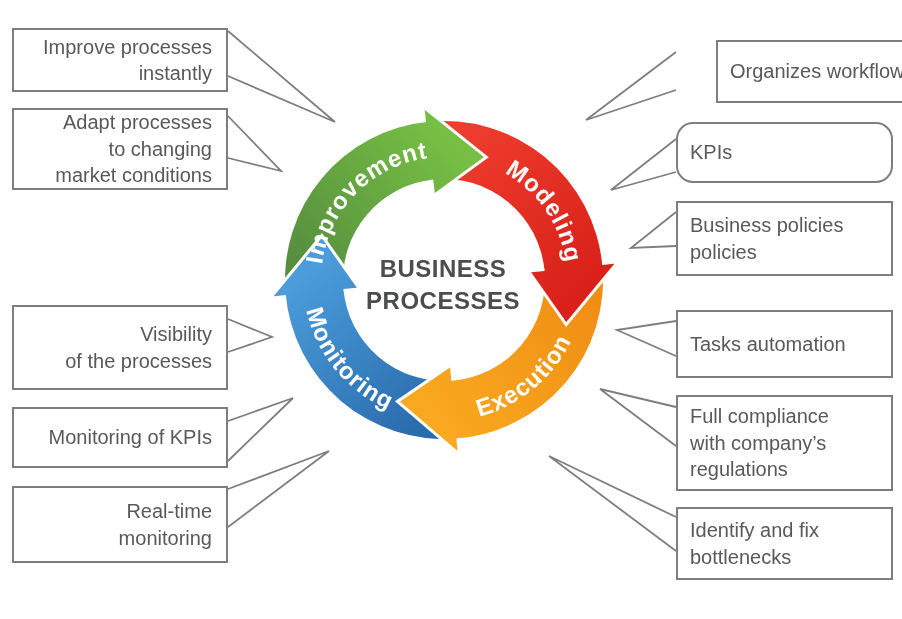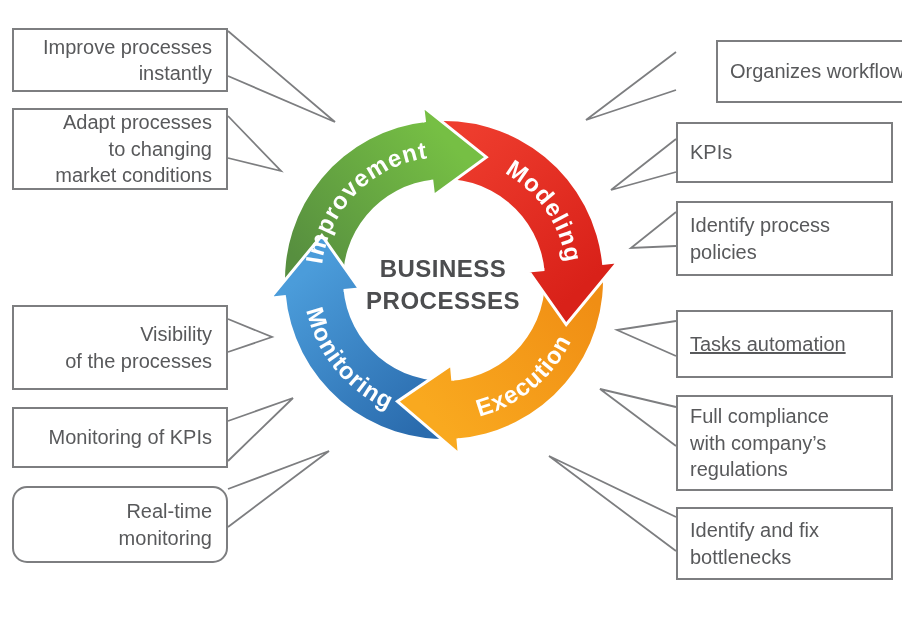--- a/index.html
+++ b/index.html
@@ -27,28 +27,28 @@
 <div class="page" style="--border: #7d7e80; --ctext: #58595b; --line: #7d7e80;">
 
   <div class="callout left" style="top:28px;height:64px;"><span>Improve processes
 instantly</span></div>
   <div class="callout left" style="top:108px;height:82px;"><span>Adapt processes
 to changing
 market conditions</span></div>
   <div class="callout left" style="top:407px;height:61px;"><span>Monitoring of KPIs</span></div>
   <div class="callout left" style="top:305px;height:85px;"><span>Visibility
 of the processes</span></div>
-  <div class="callout left" style="top:486px;height:77px;border-radius:15px;"><span>Real-time
+  <div class="callout left" style="top:486px;height:77px;"><span>Real-time
 monitoring</span></div>
 
   <div class="callout right" style="top:40px;height:63px;margin-left:40px;"><span>Organizes workflow</span></div>
-  <div class="callout right" style="top:122px;height:61px;"><span>KPIs</span></div>
-  <div class="callout right" style="top:201px;height:75px;"><span>Identify process
+  <div class="callout right" style="top:122px;height:61px;border-radius:17px;"><span>KPIs</span></div>
+  <div class="callout right" style="top:201px;height:75px;"><span>Business policies
 policies</span></div>
-  <div class="callout right" style="top:310px;height:68px;text-decoration:underline;"><span>Tasks automation</span></div>
+  <div class="callout right" style="top:310px;height:68px;"><span>Tasks automation</span></div>
   <div class="callout right" style="top:395px;height:96px;"><span>Full compliance
 with company’s
 regulations</span></div>
   <div class="callout right" style="top:507px;height:73px;"><span>Identify and fix
 bottlenecks</span></div>
 
   <svg class="overlay" width="902" height="619" viewBox="0 0 902 619">
     <defs>
 
       <path id="guide-cw" d="M 321 280 A 123 123 0 1 1 567 280 A 123 123 0 1 1 321 280" fill="none"></path>

